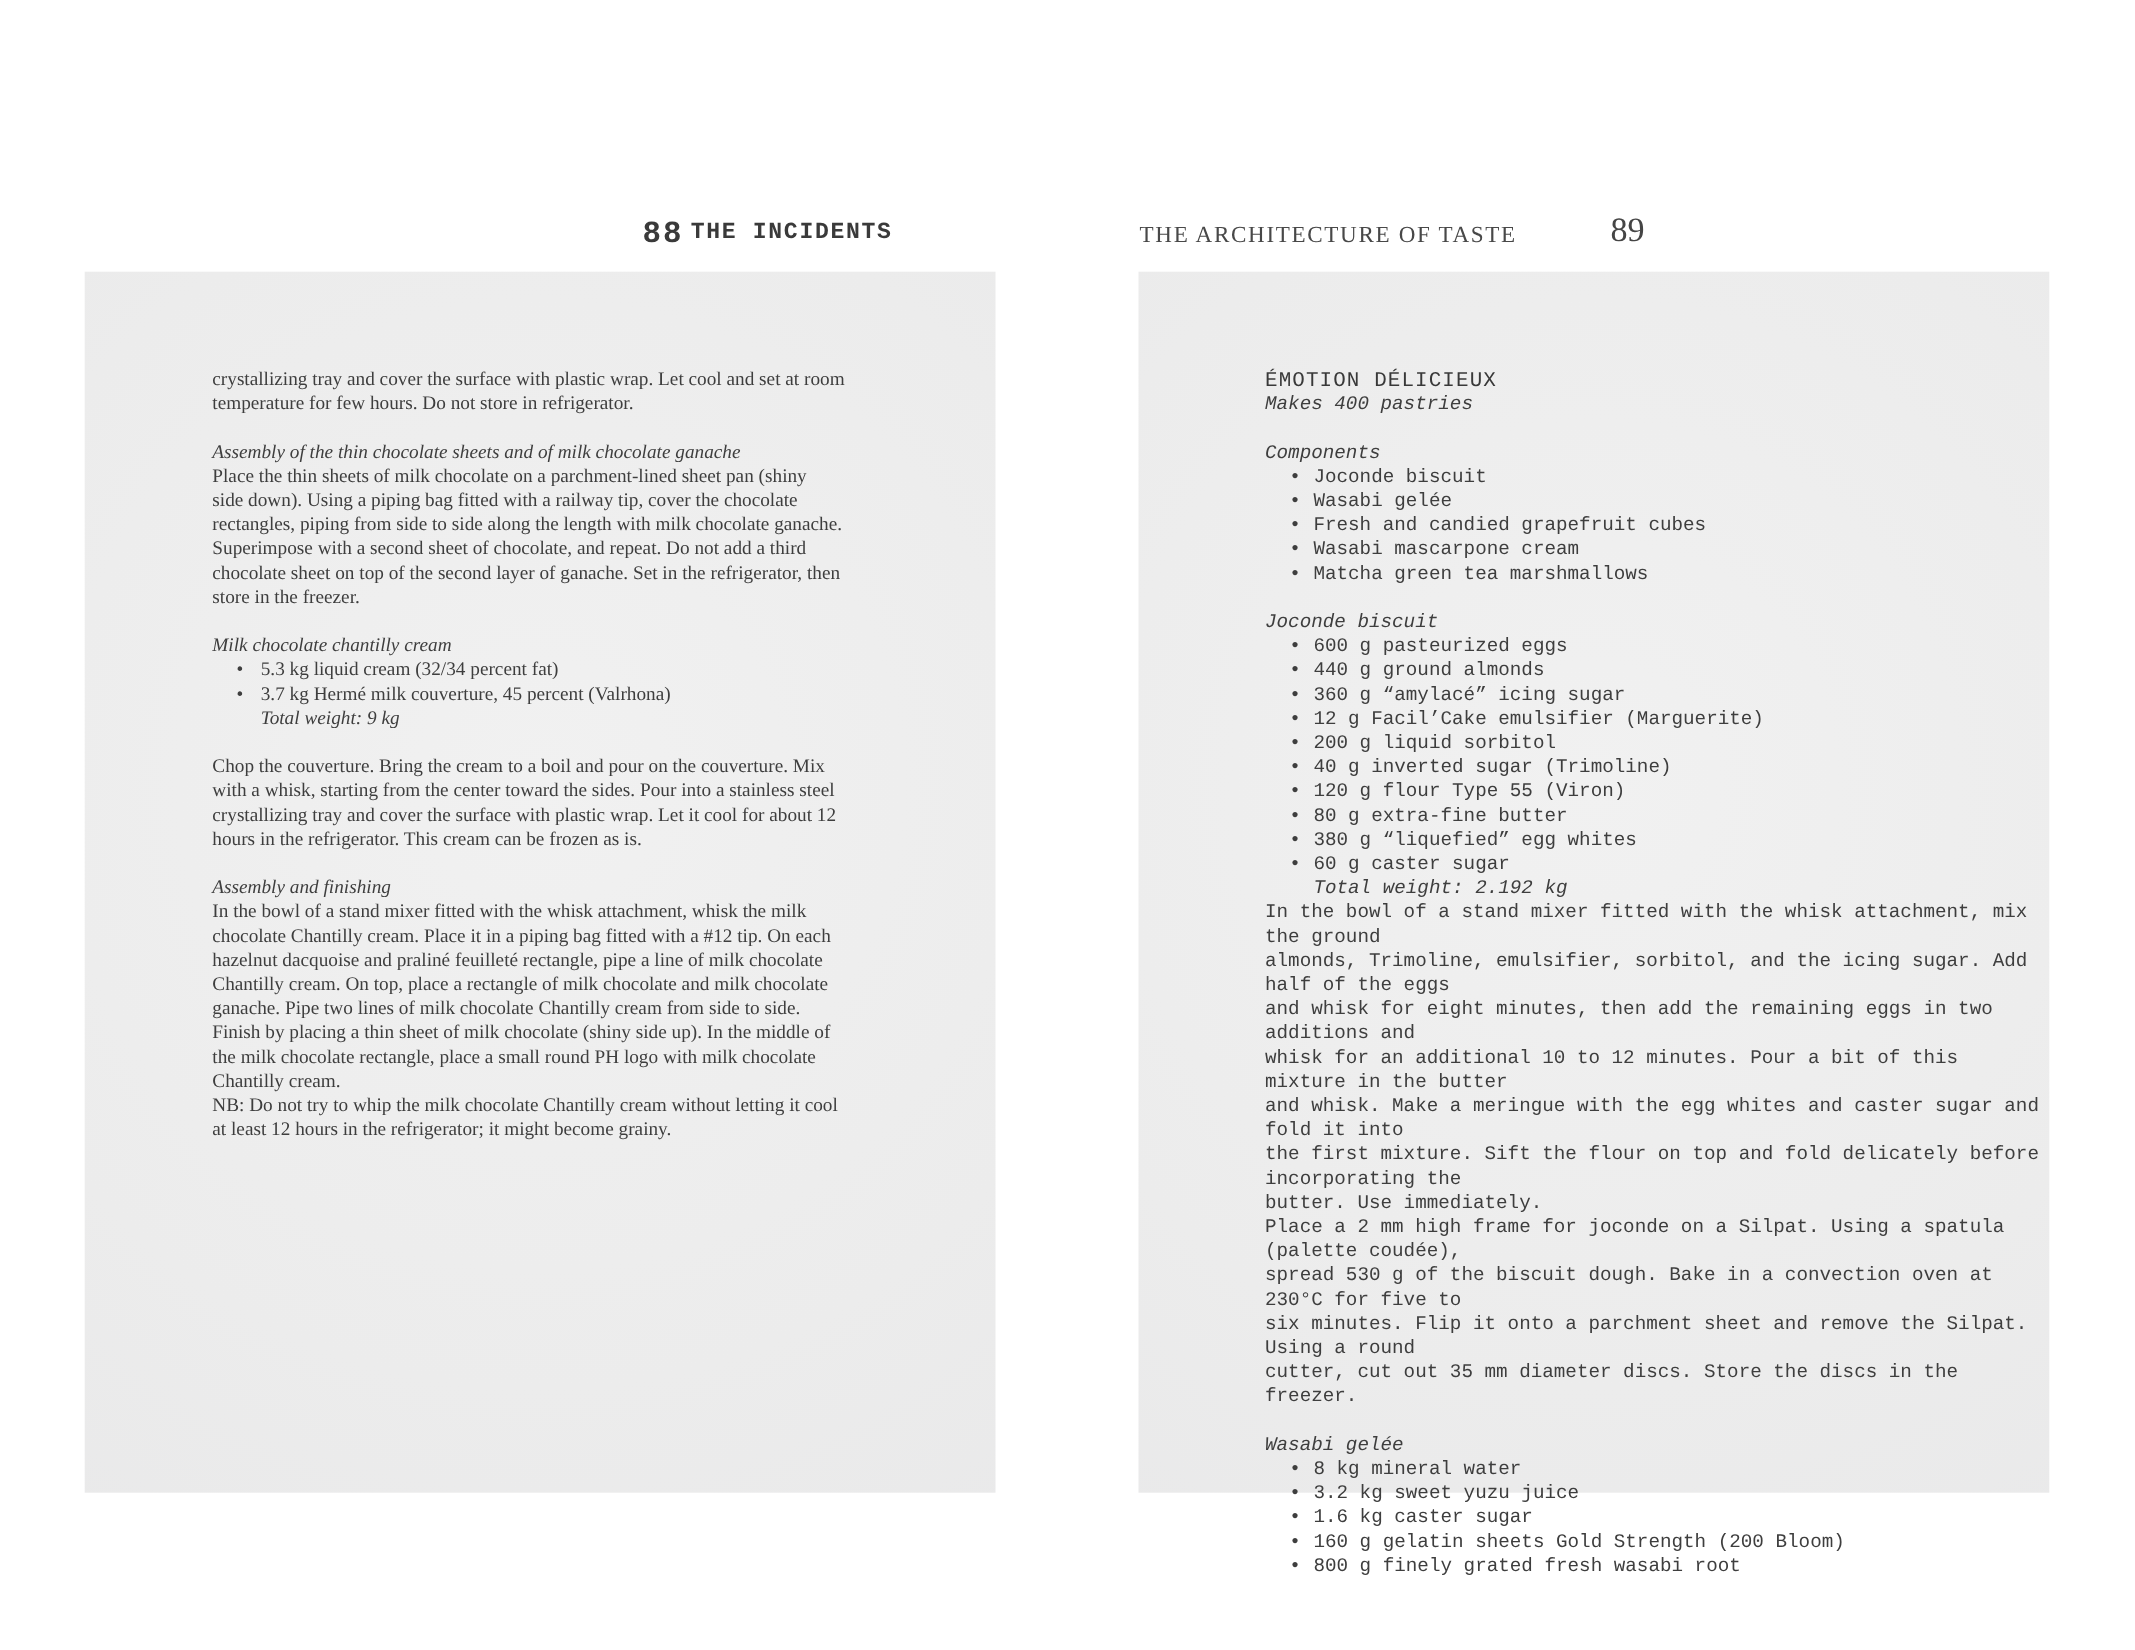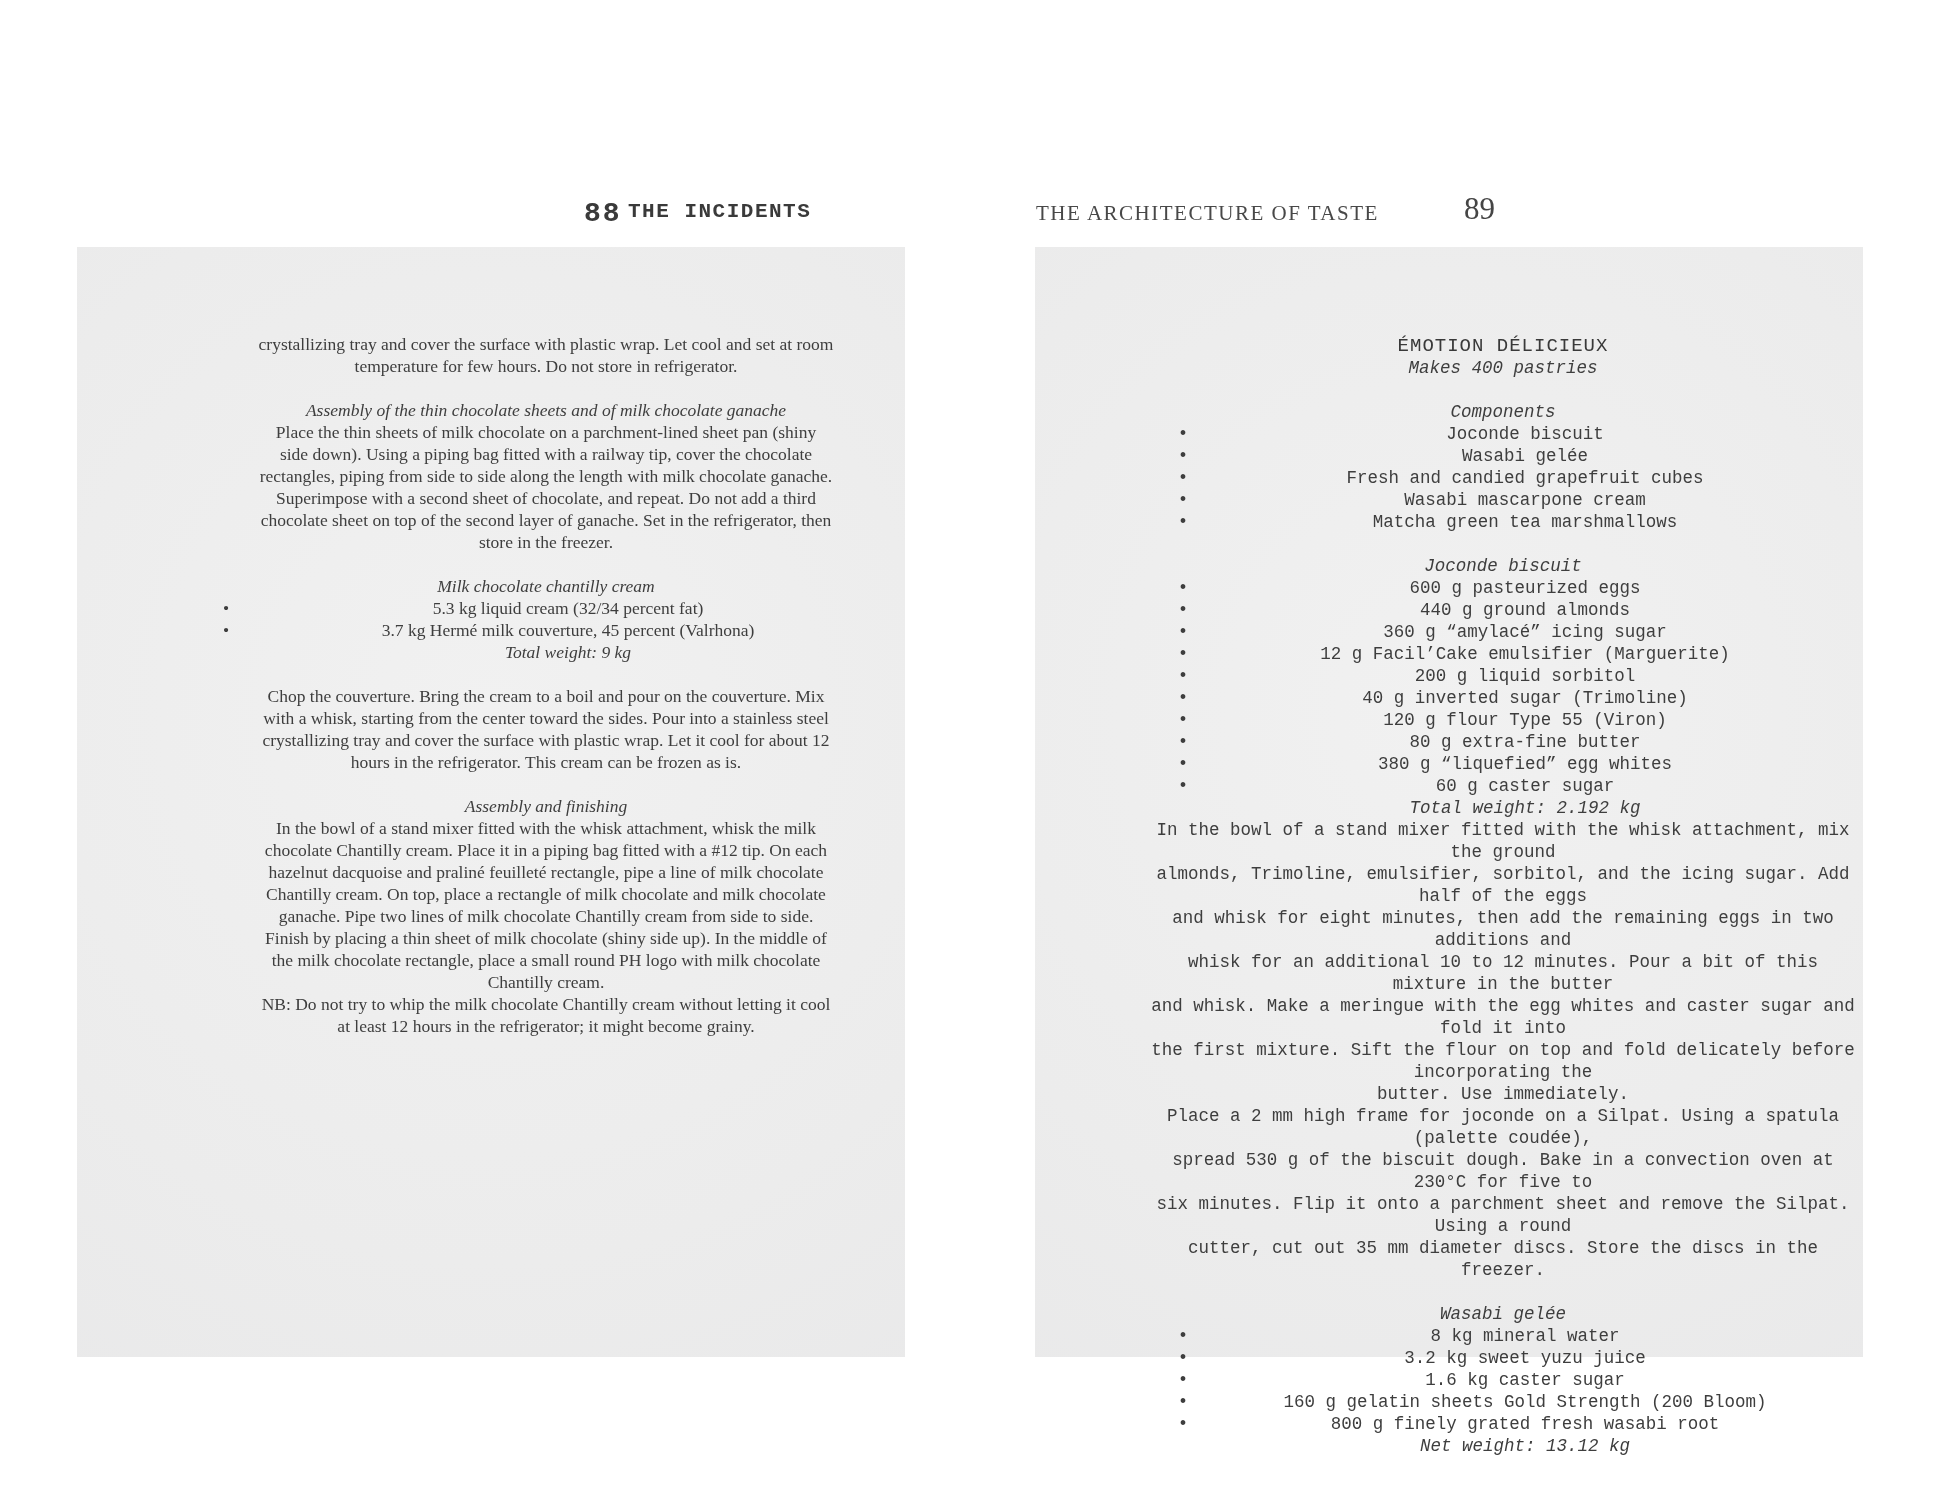--- a/index.html
+++ b/index.html
@@ -39,21 +39,20 @@
     font-size: 31px; color: #454545;
   }
   
   .page {
     position: absolute;
     top: 247px;
     width: 828px;
     height: 1110px;
     background:
       radial-gradient(ellipse 120% 90% at 50% 42%, #f1f1f1 0%, #ececec 55%, #e7e7e8 100%);
-    text-align: center;
   }
   .page.left  { left: 77px; }
   .page.right { left: 1035px; font-family: Liberation Mono, monospace; }
   .col {
     position: absolute;
     width: 706px;
     font-size: 17.5px;
     line-height: 22px;
   }
   .page.left  .col { left: 116px; top: 86px; }
@@ -190,18 +189,17 @@
             <span class="li-text">1.6 kg caster sugar</span>
           </li>
           <li>
             <span class="dot">•</span>
             <span class="li-text">160 g gelatin sheets Gold Strength (200 Bloom)</span>
           </li>
           <li>
             <span class="dot">•</span>
             <span class="li-text">800 g finely grated fresh wasabi root</span>
           </li>
-          <div class="note">Net weight: 13.12 kg</div>
         </ul>
       </div>
   </div>
 
 </div>
 
 </body></html>

